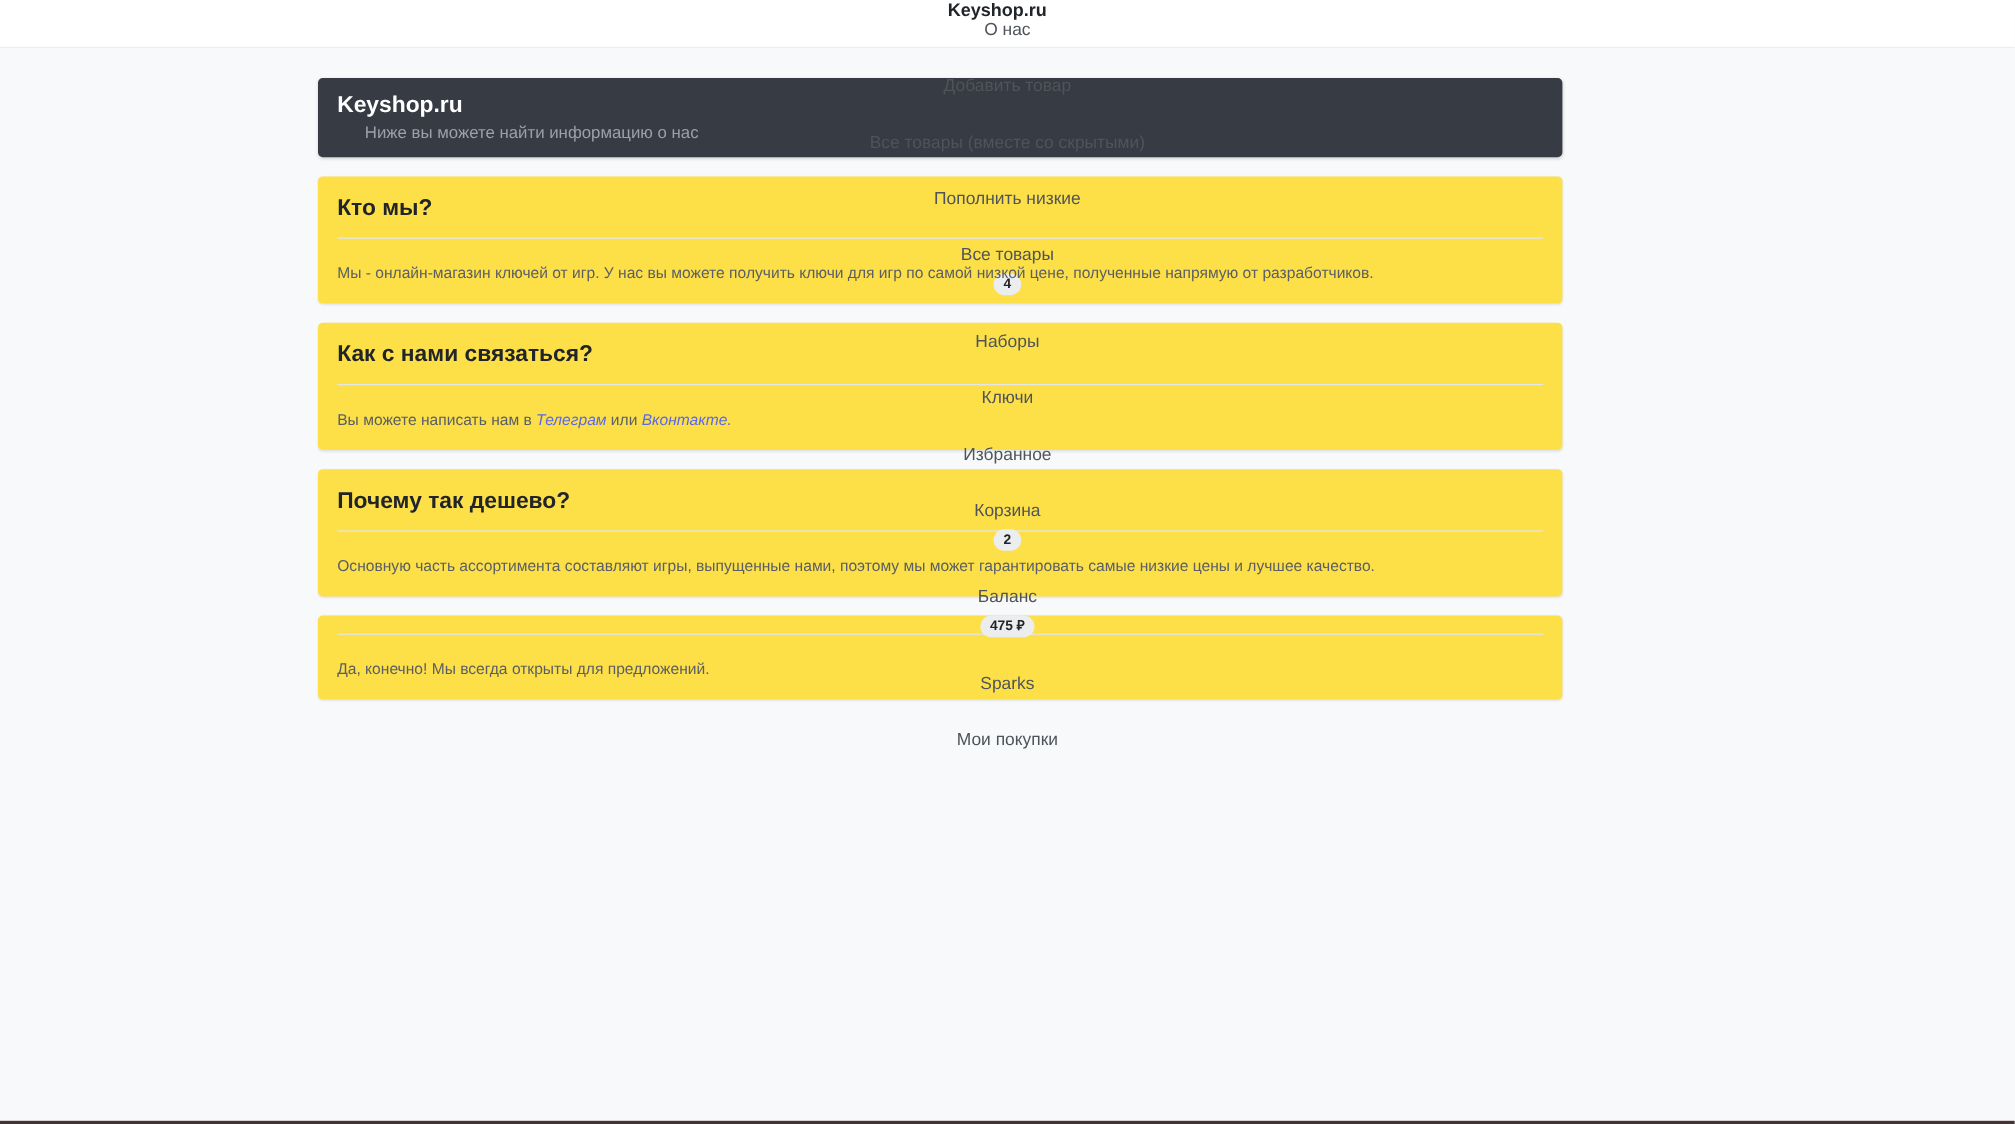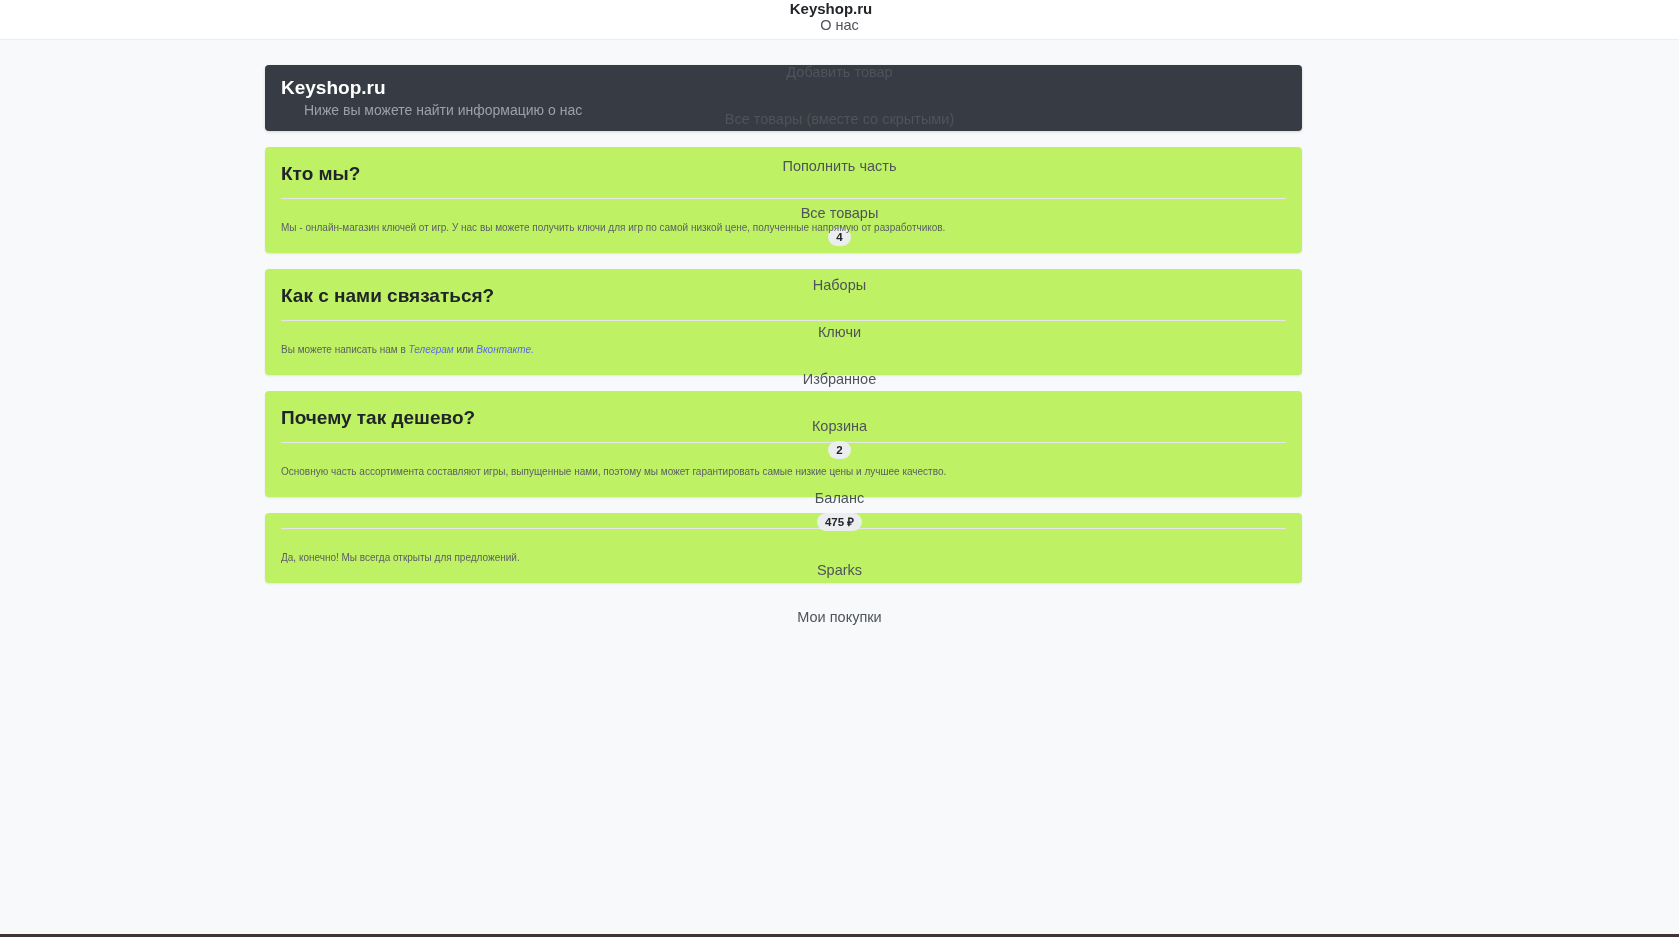--- a/index.html
+++ b/index.html
@@ -44,32 +44,32 @@
     margin-top: 25px;
     background: #363b44;
     border-radius: 4px;
     padding: 11px 16px 12px;
     box-shadow: 0 1px 3px rgba(0,0,0,.15);
   }
   .hero-title { color: #ffffff; font-size: 19px; font-weight: 700; line-height: 24px; }
   .hero-subtitle { color: #9ba1a9; font-size: 14px; line-height: 18px; margin-top: 1px; margin-left: 23px; }
 
   .card {
-    background: #bef264;
+    background: #fde047;
     border-radius: 4px;
     box-shadow: 0 1px 2px rgba(0,0,0,.09);
     padding: 15px 16px;
     margin-top: 16px;
   }
   .card-title {
     font-size: 19px; font-weight: 600; color: #212529;
     line-height: 24px; margin: 0 0 12px;
   }
   .card-divider { border: none; border-top: 1px solid #e4e6e8; margin: 0 0 19px; }
-  .card-text { font-size: 10px; color: #5b5f65; line-height: 20px; margin: 0; }
+  .card-text { font-size: 13px; color: #5b5f65; line-height: 20px; margin: 0; }
   .inline-link { color: #5a69eb; cursor: pointer; text-decoration: none; font-style: italic; }
 
   
   .footer-edge {
     position: absolute; left: 0; bottom: 0;
     width: 100%; height: 3px;
     background: #443237;
   }
 </style>
 </head>
@@ -81,21 +81,21 @@
     <div class="nav-item">
       <span>О нас</span>
     </div>
     <div class="nav-item">
       <span>Добавить товар</span>
     </div>
     <div class="nav-item">
       <span>Все товары (вместе со скрытыми)</span>
     </div>
     <div class="nav-item">
-      <span>Пополнить часть</span>
+      <span>Пополнить низкие</span>
     </div>
     <div class="nav-item">
       <span>Все товары</span>
       <span class="badge">4</span>
     </div>
     <div class="nav-item">
       <span>Наборы</span>
     </div>
     <div class="nav-item">
       <span>Ключи</span>

